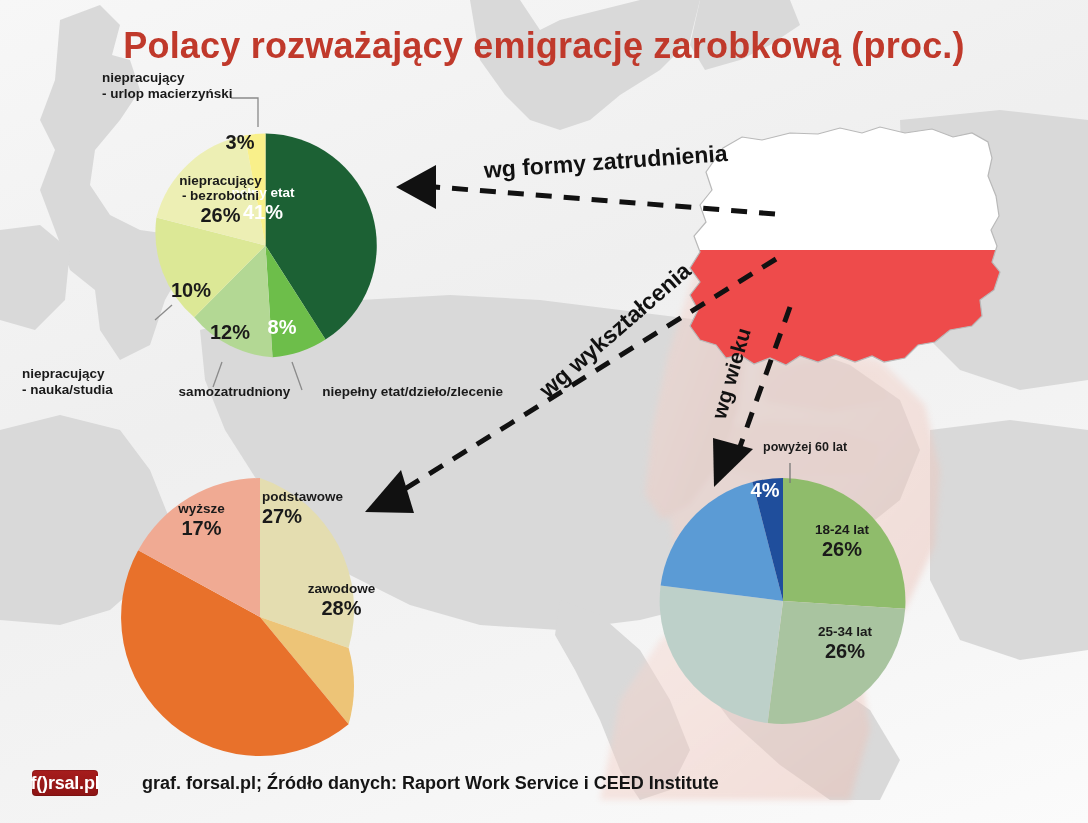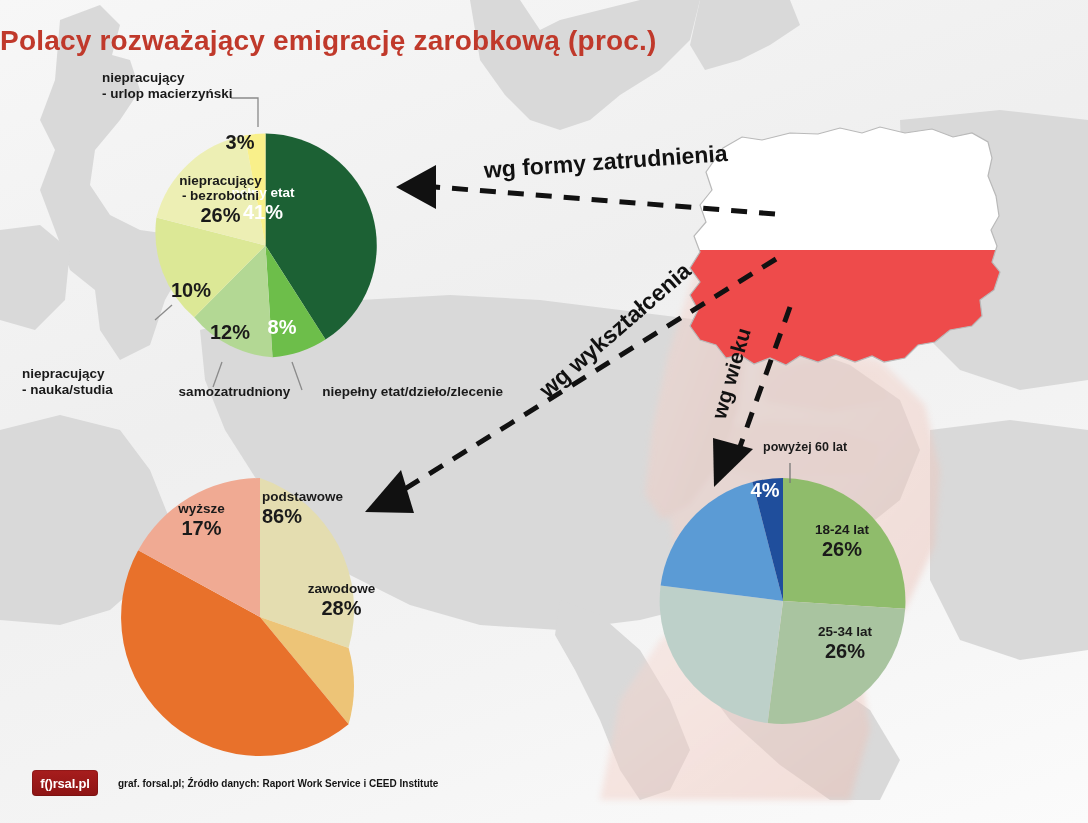--- a/index.html
+++ b/index.html
@@ -14,22 +14,22 @@
   .bg-layer{position:absolute;left:0;top:0;width:1088px;height:823px;}
   .bg-wash{
     background:linear-gradient(160deg,#f7f7f7 0%,#efefef 40%,#f4f4f4 70%,#fbfbfb 100%);
   }
   .europe{opacity:1;}
   .hand{opacity:.55;}
   .flagmap{}
 
   
   .title{
-    position:absolute;left:0;top:25px;width:1088px;text-align:left;
-    font-size:28px;font-weight:bold;color:#c0392b;letter-spacing:.2px;
+    position:absolute;left:0;top:25px;width:1088px;text-align:center;
+    font-size:36px;font-weight:bold;color:#c0392b;letter-spacing:.2px;
     font-family:"Liberation Sans", sans-serif;
   }
 
   
   .pie-wrap{position:absolute;}
   .pie-svg{display:block;}
 
   .slice-label{
     position:absolute;text-align:center;line-height:1.12;
     font-family:"Liberation Sans", sans-serif;pointer-events:none;
@@ -56,25 +56,25 @@
   }
   #lbl-zatrudnienia{font-size:23px;left:483px;top:157px;transform:rotate(-4deg);transform-origin:left top;}
   #lbl-wyksztalcenia{font-size:23px;left:534px;top:383px;transform:rotate(-41deg);transform-origin:left top;}
   #lbl-wieku{font-size:21px;left:707px;top:415px;transform:rotate(-74deg);transform-origin:left top;}
 
   
   .footer{position:absolute;left:32px;top:770px;display:flex;align-items:center;}
   .logo{
     width:66px;height:26px;border-radius:4px;
     background:linear-gradient(180deg,#a71d1d 0%,#8d1414 100%);
-    color:#fff;font-size:13px;font-weight:bold;
+    color:#fff;font-size:18px;font-weight:bold;
     display:flex;align-items:center;justify-content:center;
     letter-spacing:-.2px;box-shadow:0 0 0 1px rgba(0,0,0,.12) inset;
   }
-  .credit{margin-left:20px;font-size:10px;font-weight:bold;color:#141414;}
+  .credit{margin-left:44px;font-size:18px;font-weight:bold;color:#141414;}
 </style>
 </head>
 <body>
 
 <div id="stage">
 
   <div class="bg-layer bg-wash"></div>
 
   <svg class="bg-layer europe" viewBox="0 0 1088 823" width="1088" height="823" aria-hidden="true">
     <g fill="#d9d9d9">
@@ -221,21 +221,21 @@
 
       <path d="M140 140 L228.6 171 A139 139 0 0 1 228.6 247.2 Z" fill="#edc477"></path>
 
       <path d="M140 140 L228.6 247.2 A139 139 0 0 1 18.2 73.2 Z" fill="#e8712b"></path>
 
       <path d="M140 140 L18.2 73.2 A139 139 0 0 1 140 1 Z" fill="#f0aa93"></path>
     </svg>
 
     <div class="slice-label dark" style="left:142px;top:12px;width:130px;text-align:left;">
       <span class="nm">podstawowe</span>
-      <span class="pc" style="text-align:left">86%</span>
+      <span class="pc" style="text-align:left">27%</span>
     </div>
 
     <div class="slice-label dark" style="left:164px;top:104px;width:115px;">
       <span class="nm">zawodowe</span>
       <span class="pc">28%</span>
     </div>
 
 
     <div class="slice-label dark" style="left:34px;top:24px;width:95px;">
       <span class="nm">wyższe</span>

